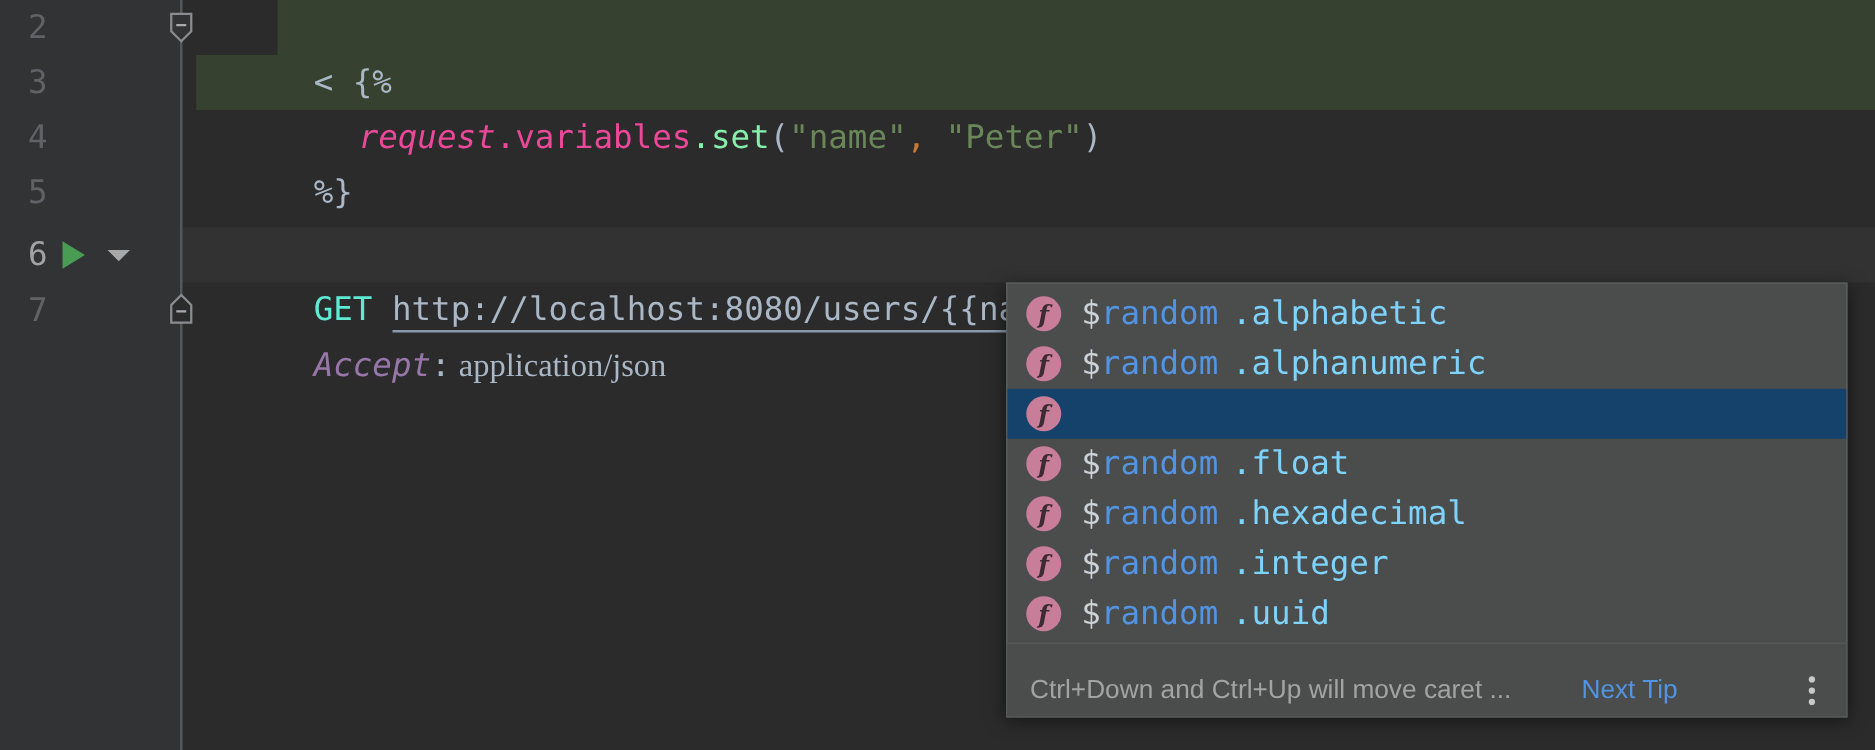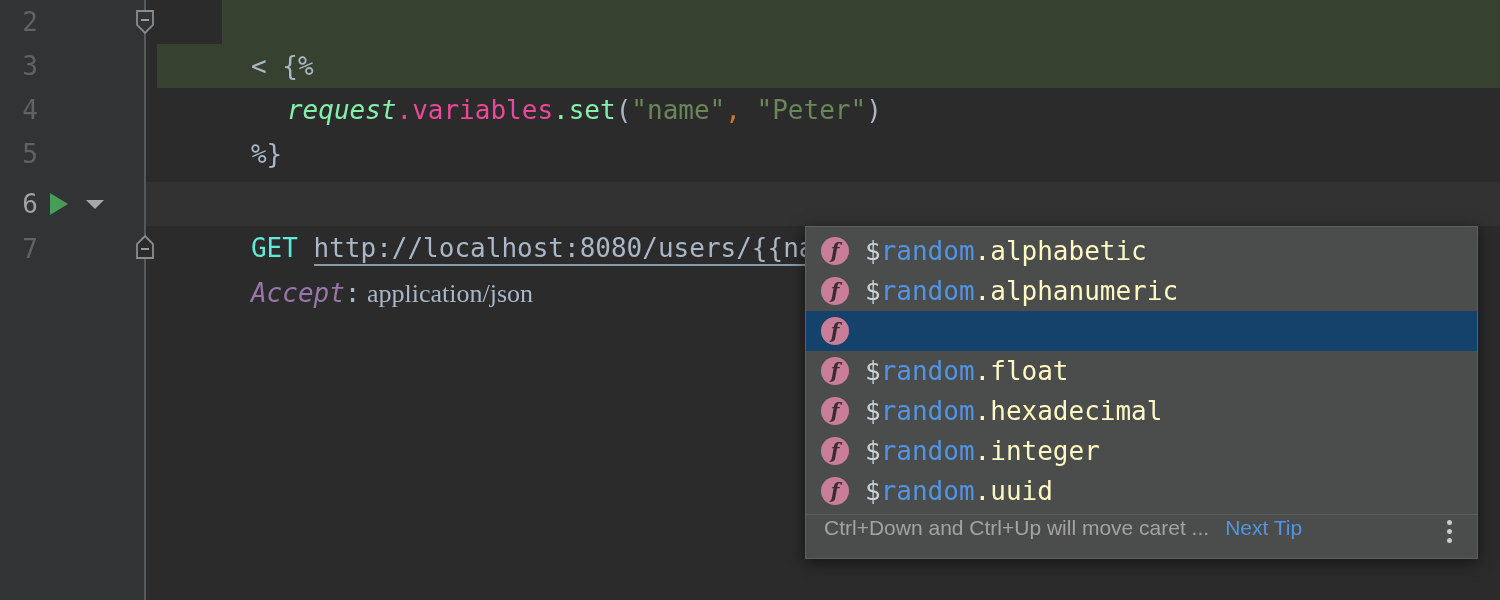--- a/index.html
+++ b/index.html
@@ -123,21 +123,21 @@
     position: absolute;
     background: #36422f;
     z-index: 0;
   }
 
   
   .tok-default   { color: #a9b7c6; font-family: Liberation Serif, serif; }
   .tok-method    { color: #5eead4; }
   .tok-string    { color: #6a8759; }
   .tok-comma     { color: #cc7832; }
-  .tok-varname   { color: #86efac; font-style: italic; }
+  .tok-varname   { color: #ec4899; font-style: italic; }
   .tok-prop      { color: #ec4899; }
   .tok-func      { color: #86efac; }
   .tok-header    { color: #9876aa; font-style: italic; }
   .tok-punct     { color: #a9b7c6; }
   .tok-brace-hl  { color: #ffff00; background: #3b514d; }
   .tok-inner-hl  { color: #a9b7c6; background: #2e3c3a; }
   .tok-url       { color: #a9b7c6; border-bottom: 2px solid #8a9aad; padding-bottom: 1px; }
 
   
   .popup {
@@ -177,28 +177,30 @@
     font-size: 20px;
     font-style: italic;
     font-weight: bold;
     line-height: 28px;
     text-align: center;
     margin-right: 16px;
   }
   .item-text { line-height: 40px; }
   .m-prefix-dollar { color: #cbd2d8; }
   .m-prefix { color: #5294e2; }
-  .m-suffix { color: #fef9c3; }
+  .m-suffix { color: #7dd3fc; margin-left: 11px; }
 
   .popup-footer {
     height: 42px;
     border-top: 1px solid #5a5c5c;
     display: flex;
-    padding: 1px 10px 0 18px;
+    align-items: center;
+    padding: 16px 10px 0 18px;
     background: #4b4d4d;
+    gap: 40px;
   }
   .footer-hint {
     font-family: "Liberation Sans", sans-serif;
     font-size: 21px;
     color: #a3a3a3;
     white-space: nowrap;
   }
   .footer-link {
     font-family: "Liberation Sans", sans-serif;
     font-size: 21px;

